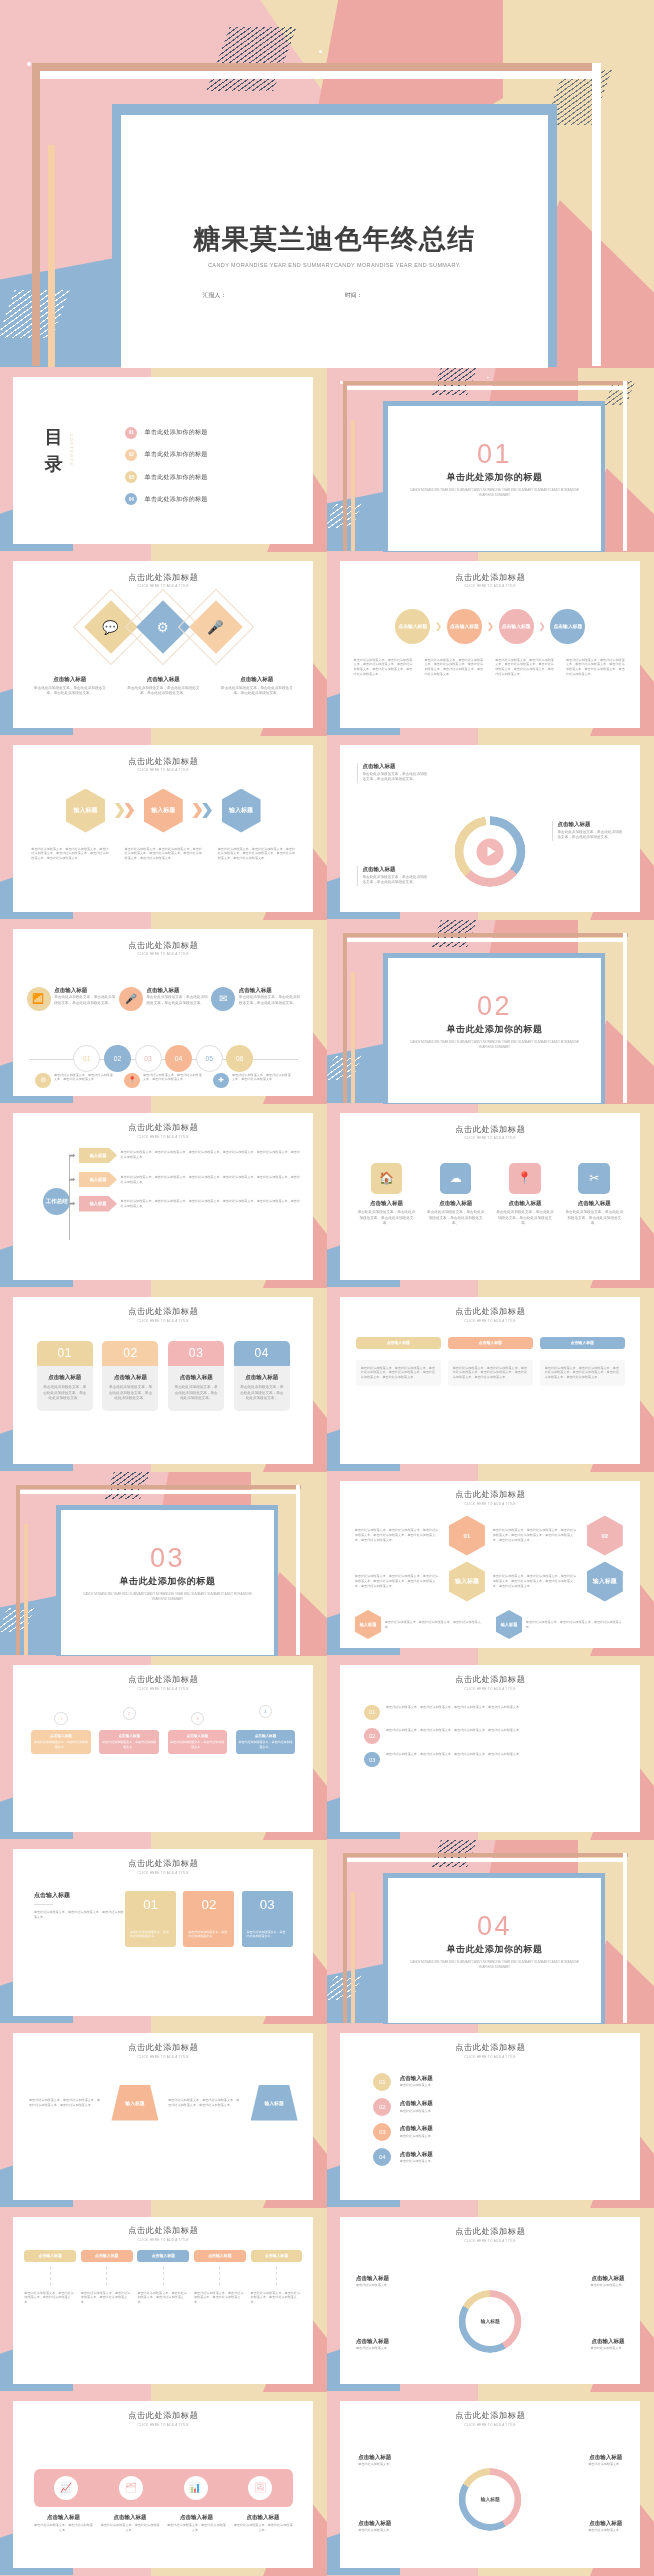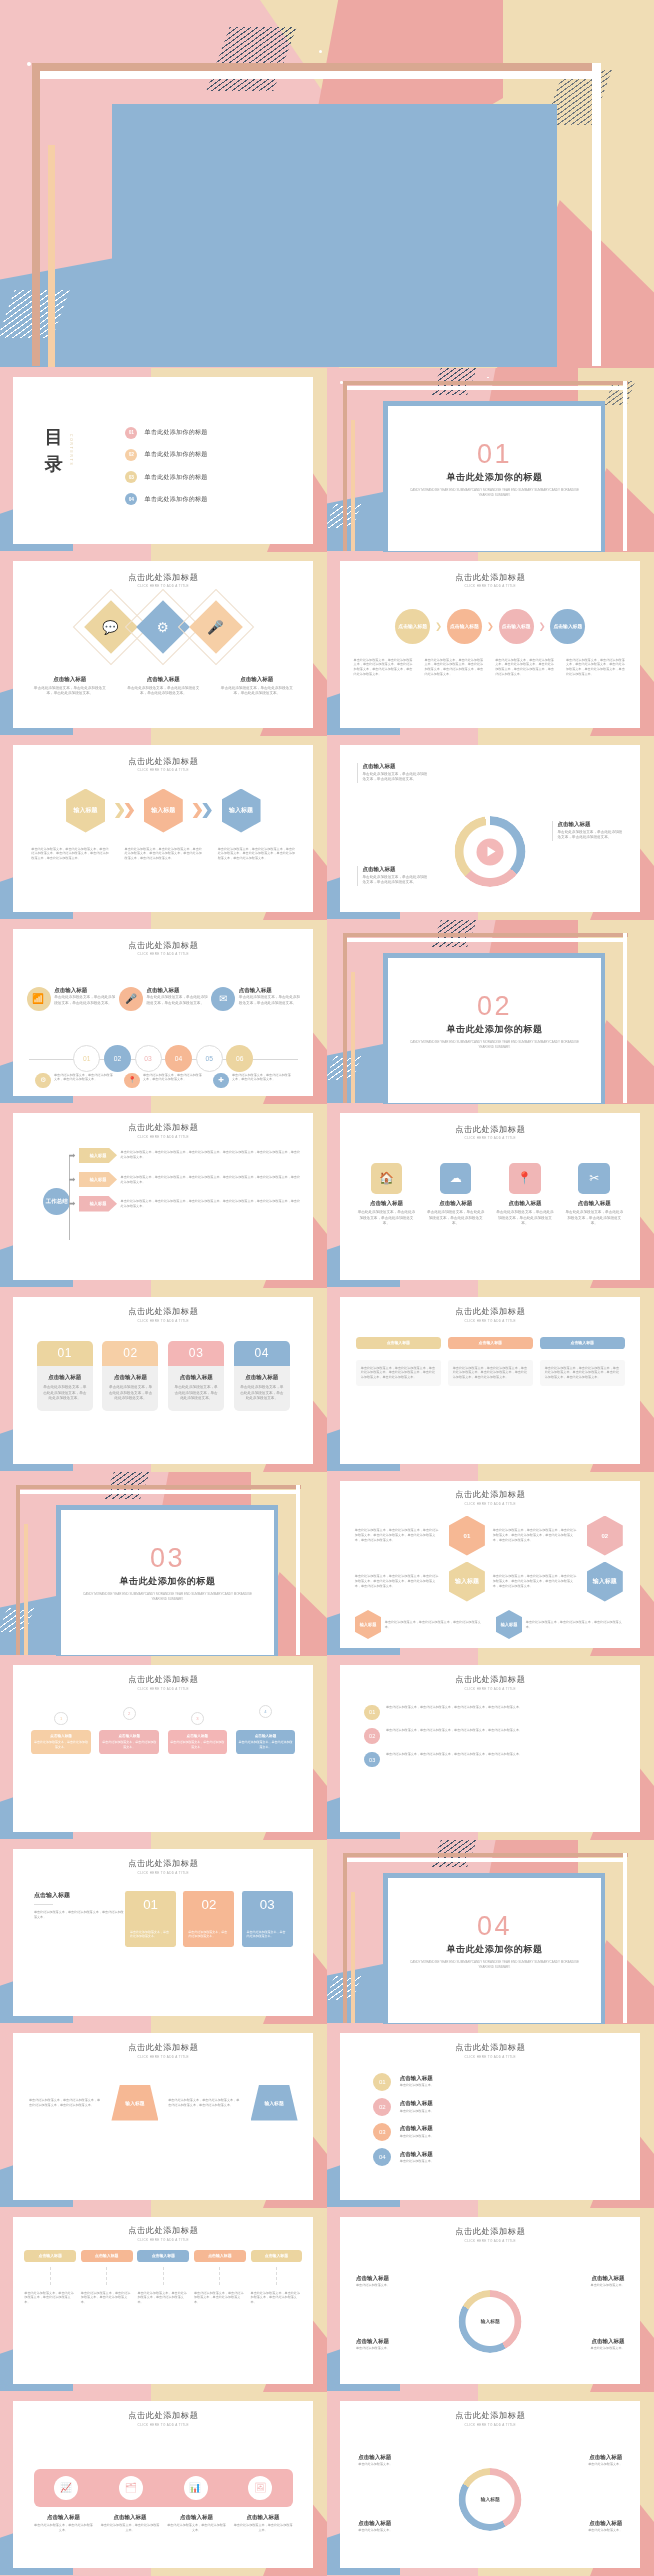--- a/index.html
+++ b/index.html
@@ -143,20 +143,28 @@
     <i class="hatch-w" style="left:6px;top:290px;width:55px;height:48px;transform:skewX(-20deg);"></i>
     <i class="dot" style="left:27px;top:62px;width:4.2px;height:4.2px;background:#fff;"></i>
     <i class="dot" style="left:319px;top:50px;width:3px;height:3px;background:#fff;"></i>
 
     <i class="tan" style="left:31.5px;top:63px;width:8.5px;height:303px;"></i>
     <i class="tan" style="left:31.5px;top:63px;width:569px;height:8.5px;"></i>
     <i style="left:40px;top:71px;width:557px;height:7.9px;background:#fff;"></i>
     <i style="left:592px;top:63px;width:8.5px;height:303px;background:#fff;"></i>
     <i class="peach" style="left:48px;top:145px;width:7.3px;height:222px;"></i>
     <i class="blue" style="left:112px;top:104px;width:445px;height:263px;"></i>
+  </div>
+  <div class="card" style="left:121px;top:115px;width:427px;height:253px;">
+    <div style="position:absolute;left:0;top:106px;width:100%;">
+      <div class="t-main">糖果莫兰迪色年终总结</div>
+      <div class="t-sub">CANDY MORANDISE YEAR END SUMMARYCANDY MORANDISE YEAR END SUMMARY.</div>
+    </div>
+    <div style="position:absolute;left:82px;top:176px;" class="t-meta">汇报人：</div>
+    <div style="position:absolute;left:224px;top:176px;" class="t-meta">时间：</div>
   </div>
 </div>
 
 <div class="row">
 
   <div class="slide">
     <div class="bg">
       <i class="pink" style="left:0;top:0;width:182px;height:184px;"></i>
       <i class="sand" style="left:151px;top:0;width:176px;height:184px;"></i>
       <i class="blue" style="left:0;top:121px;width:73px;height:62px;clip-path:polygon(0 40%,100% 0,100% 100%,0 100%);"></i>

